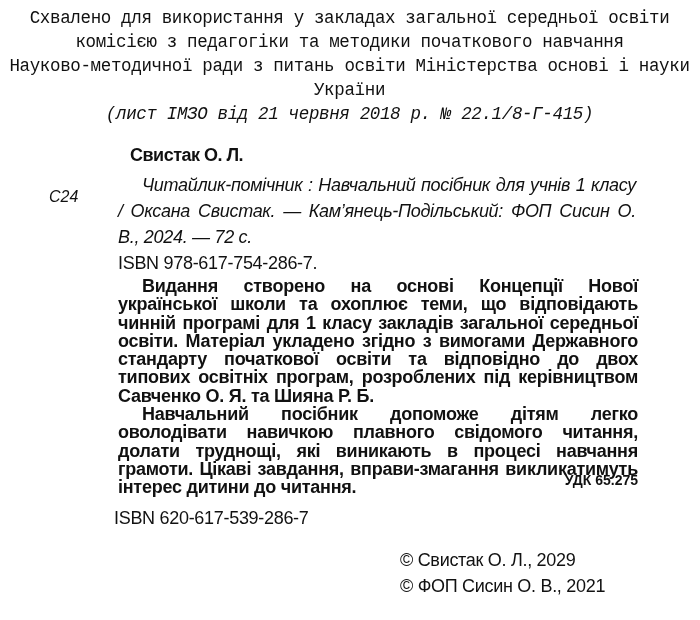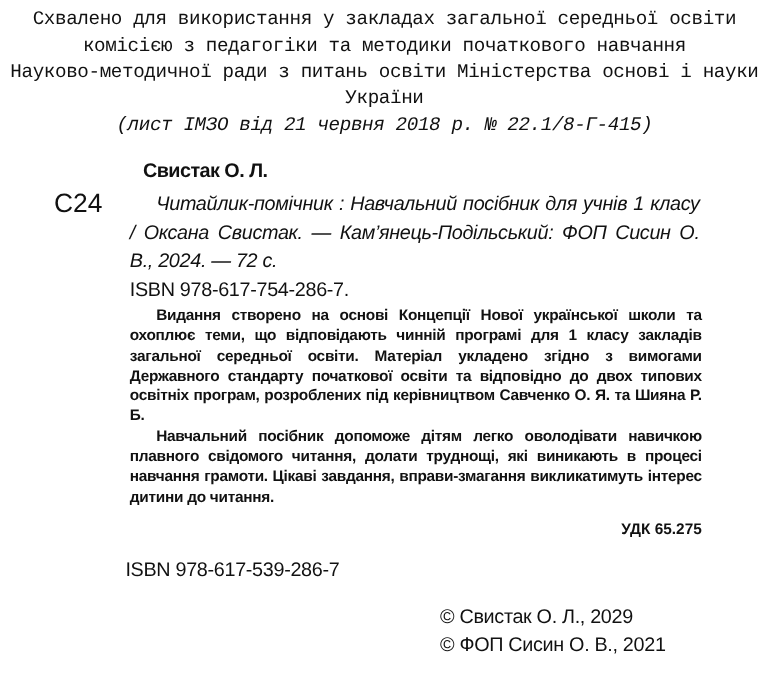--- a/index.html
+++ b/index.html
@@ -2,24 +2,24 @@
 <html><head>
 <meta charset="utf-8">
 <style>
   html, body { margin: 0; padding: 0; background: #ffffff; }
   body { width: 700px; height: 620px; position: relative; overflow: hidden; color: #111111;
          font-family: "Liberation Sans", sans-serif; }
   .approval { position: absolute; top: 6px; left: 0; width: 699px; text-align: center;
               font-size: 17.5px; line-height: 24px; letter-spacing: -0.35px; font-family: Liberation Mono, monospace; }
   .approval .it { font-style: italic; }
   .author { position: absolute; top: 145px; left: 118px; font-weight: bold; font-size: 18px; letter-spacing: -0.5px; margin-left: 12px; }
-  .code { position: absolute; top: 172px; left: 49px; font-size: 24px; }
+  .code { position: absolute; top: 188px; left: 49px; font-size: 16px; font-style: italic; }
   .biblio { position: absolute; top: 172px; left: 118px; width: 518px; font-size: 18px; line-height: 26px; letter-spacing: -0.3px; }
   .biblio .first { text-indent: 24px; text-align: justify; font-style: italic; }
-  .annot { position: absolute; top: 277px; left: 118px; width: 520px; font-size: 14px; font-weight: bold;
+  .annot { position: absolute; top: 277px; left: 118px; width: 520px; font-size: 18px; font-weight: bold;
            line-height: 18.3px; letter-spacing: -0.25px; }
   .annot p { margin: 0; text-indent: 24px; text-align: justify; }
   .udk { position: absolute; top: 472px; right: 62px; font-weight: bold; font-size: 14px; }
   .isbn2 { position: absolute; top: 508px; left: 114px; font-size: 18px; letter-spacing: -0.3px; }
   .copy { position: absolute; top: 547px; left: 400px; font-size: 18px; line-height: 26px; letter-spacing: -0.3px; }
 </style>
 </head>
 <body>
 
 <div class="approval">
@@ -37,18 +37,18 @@
   <div>ISBN 978-617-754-286-7.</div>
 </div>
 
 <div class="annot">
   <p>Видання створено на основі Концепції Нової української школи та охоплює теми, що відповідають чинній програмі для 1 класу закладів загальної середньої освіти. Матеріал укладено згідно з вимогами Державного стандарту початкової освіти та відповідно до двох типових освітніх програм, розроблених під керівництвом Савченко О. Я. та Шияна Р. Б.</p>
   <p>Навчальний посібник допоможе дітям легко оволодівати навичкою плавного свідомого читання, долати труднощі, які виникають в процесі навчання грамоти. Цікаві завдання, вправи-змагання викликатимуть інтерес дитини до читання.</p>
 </div>
 
 <div class="udk">УДК 65.275</div>
 
-<div class="isbn2">ISBN 978-617-539-286-7</div>
+<div class="isbn2">ISBN 620-617-539-286-7</div>
 
 <div class="copy">
   <div>© Свистак О. Л., 2029</div>
   <div>© ФОП Сисин О. В., 2021</div>
 </div>
 
 </body></html>

